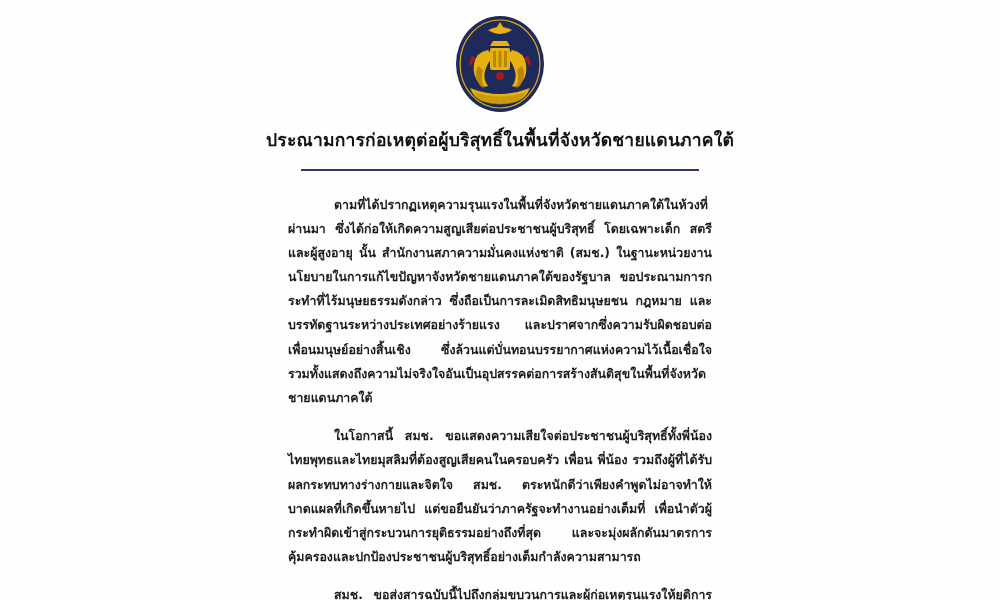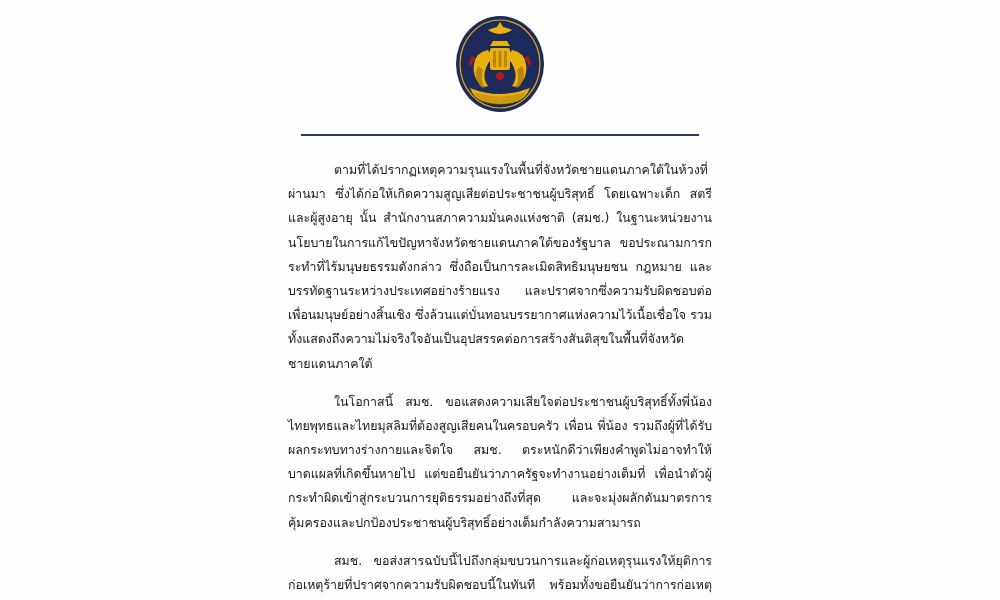--- a/index.html
+++ b/index.html
@@ -62,20 +62,21 @@
     margin: 22px auto 0 auto;
   }
   .para {
     font-size: 12.4px;
     line-height: 1.95;
     color: #1b1b1b;
     text-align: justify;
     text-justify: inter-word;
     margin: 0 0 14px 0;
     text-indent: 0;
+    font-weight: bold;
   }
   .para.indent { text-indent: 46px; }
 </style>
 </head>
 <body>
 
 <div class="page">
 
   <div class="emblem-wrap">
     <div class="emblem">
@@ -105,20 +106,21 @@
         <path d="M76 42 q4 6 2 12 q-3 -7 -6 -10 Z" fill="#a51b1b"></path>
 
         <path d="M18 74 q30 12 60 0 q-4 10 -12 13 q-18 6 -36 0 q-8 -3 -12 -13 Z" fill="#e8b10f"></path>
         <path d="M22 78 q26 9 52 0 q-3 7 -10 10 q-16 5 -32 0 q-7 -3 -10 -10 Z" fill="#b8860b" opacity="0.55"></path>
 
         <circle cx="48" cy="62" r="4" fill="#a51b1b"></circle>
       </svg>
     </div>
   </div>
 
+  <div class="title">ประณามการก่อเหตุต่อผู้บริสุทธิ์ในพื้นที่จังหวัดชายแดนภาคใต้</div>
 
   <div class="rule"></div>
 
   <div class="body">
     <p class="para indent">ตามที่ได้ปรากฏเหตุความรุนแรงในพื้นที่จังหวัดชายแดนภาคใต้ในห้วงที่ผ่านมา ซึ่งได้ก่อให้เกิดความสูญเสียต่อประชาชนผู้บริสุทธิ์ โดยเฉพาะเด็ก สตรี และผู้สูงอายุ นั้น สำนักงานสภาความมั่นคงแห่งชาติ (สมช.) ในฐานะหน่วยงานนโยบายในการแก้ไขปัญหาจังหวัดชายแดนภาคใต้ของรัฐบาล ขอประณามการกระทำที่ไร้มนุษยธรรมดังกล่าว ซึ่งถือเป็นการละเมิดสิทธิมนุษยชน กฎหมาย และบรรทัดฐานระหว่างประเทศอย่างร้ายแรง และปราศจากซึ่งความรับผิดชอบต่อเพื่อนมนุษย์อย่างสิ้นเชิง ซึ่งล้วนแต่บั่นทอนบรรยากาศแห่งความไว้เนื้อเชื่อใจ รวมทั้งแสดงถึงความไม่จริงใจอันเป็นอุปสรรคต่อการสร้างสันติสุขในพื้นที่จังหวัดชายแดนภาคใต้</p>
     <p class="para indent">ในโอกาสนี้ สมช. ขอแสดงความเสียใจต่อประชาชนผู้บริสุทธิ์ทั้งพี่น้องไทยพุทธและไทยมุสลิมที่ต้องสูญเสียคนในครอบครัว เพื่อน พี่น้อง รวมถึงผู้ที่ได้รับผลกระทบทางร่างกายและจิตใจ สมช. ตระหนักดีว่าเพียงคำพูดไม่อาจทำให้บาดแผลที่เกิดขึ้นหายไป แต่ขอยืนยันว่าภาครัฐจะทำงานอย่างเต็มที่ เพื่อนำตัวผู้กระทำผิดเข้าสู่กระบวนการยุติธรรมอย่างถึงที่สุด และจะมุ่งผลักดันมาตรการคุ้มครองและปกป้องประชาชนผู้บริสุทธิ์อย่างเต็มกำลังความสามารถ</p>
     <p class="para indent">สมช. ขอส่งสารฉบับนี้ไปถึงกลุ่มขบวนการและผู้ก่อเหตุรุนแรงให้ยุติการก่อเหตุร้ายที่ปราศจากความรับผิดชอบนี้ในทันที พร้อมทั้งขอยืนยันว่าการก่อเหตุต่อประชาชนผู้บริสุทธิ์ จะไม่มีทางช่วยให้การแสวงหาทางออกทางการเมืองเกิดขึ้นได้เลย</p>
   </div>
 
 </div>

